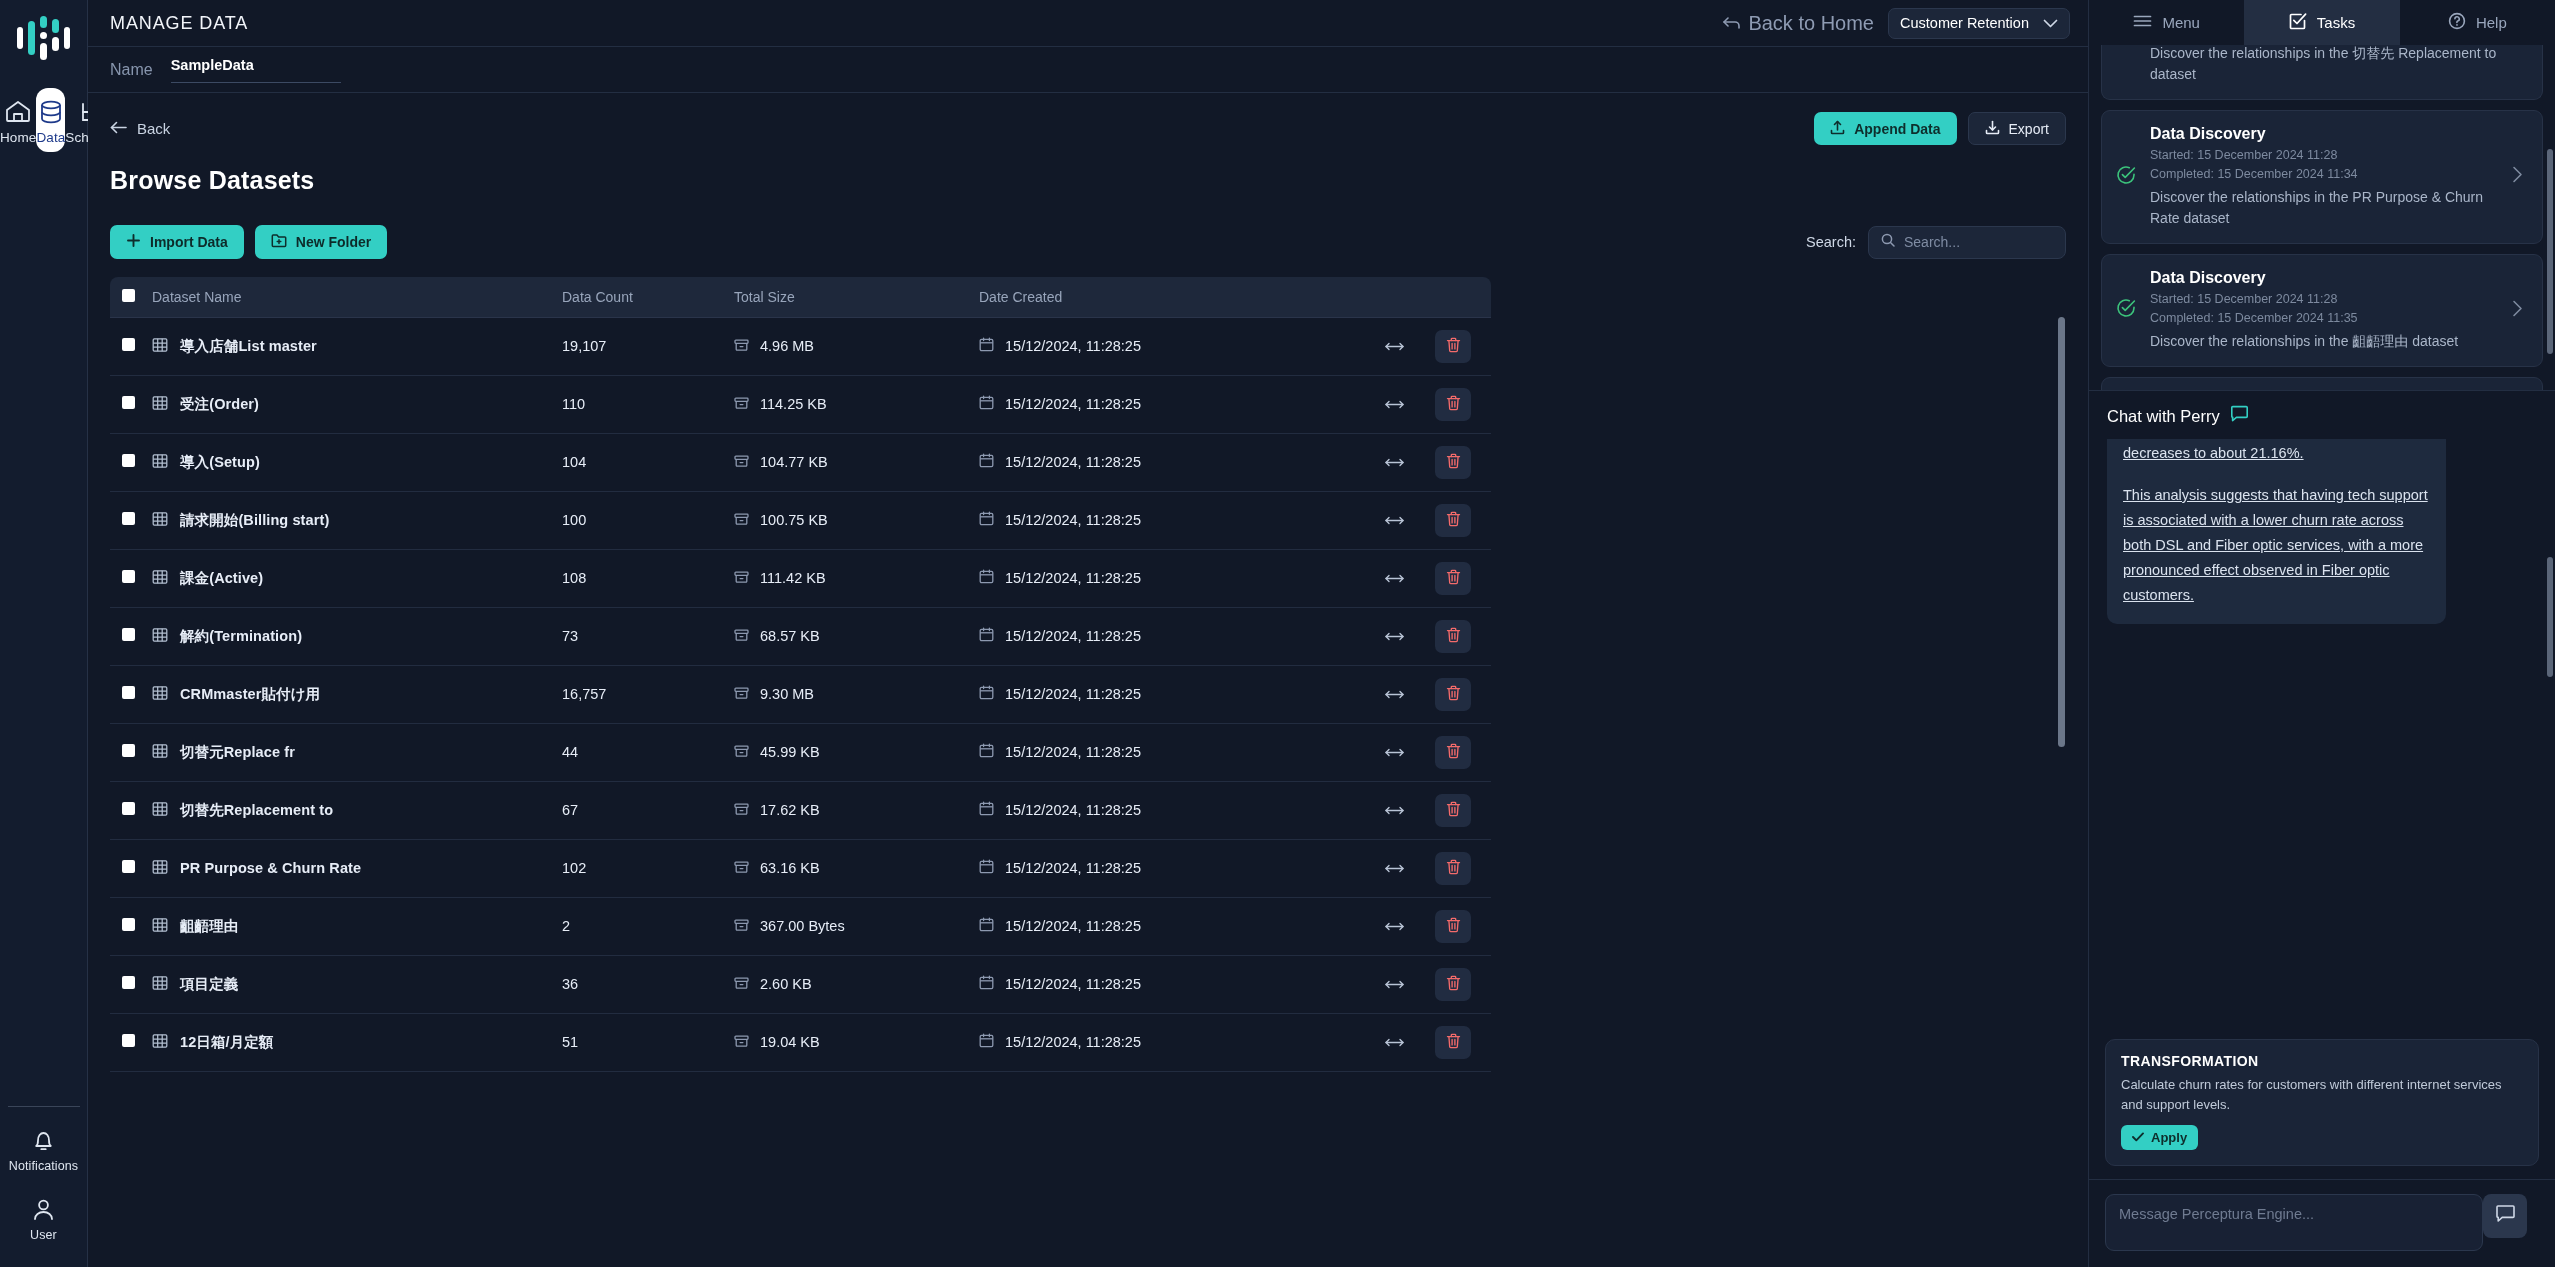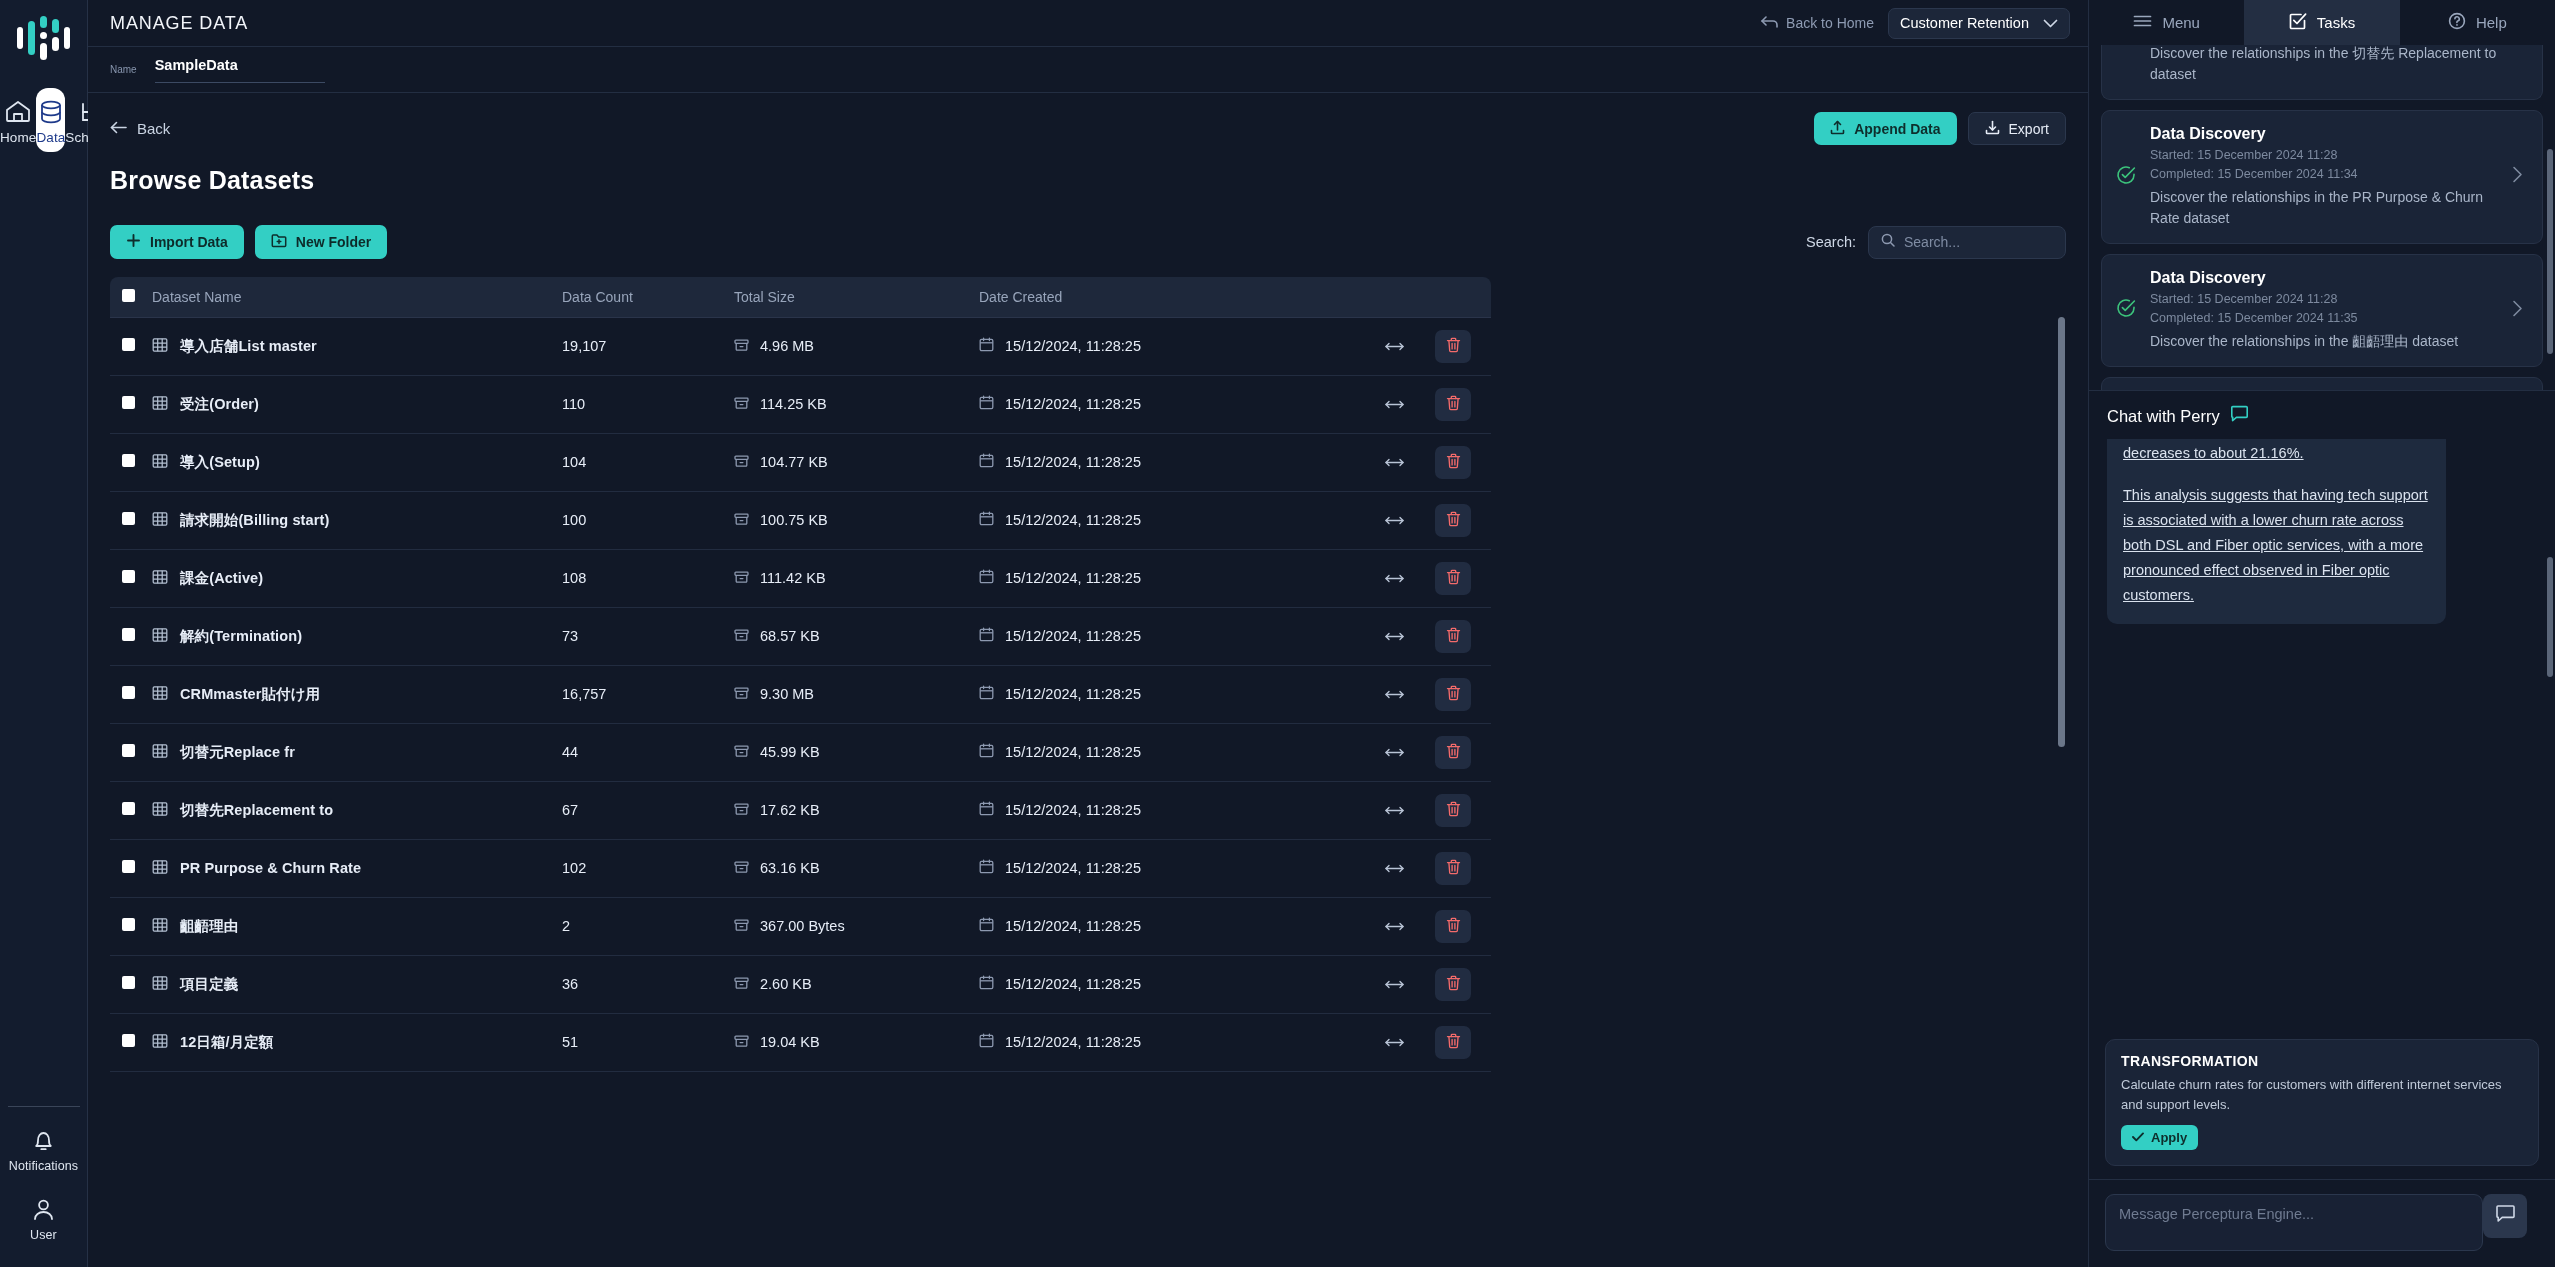--- a/index.html
+++ b/index.html
@@ -36,29 +36,29 @@
   .bottom-nav .nav-item .lbl { font-size: 12.5px; }
 
   
   .main { flex: 1 1 auto; display: flex; flex-direction: column; min-width: 0; background: #111827; }
   .topbar {
     height: 47px; flex: 0 0 47px; display: flex; align-items: center;
     padding: 0 18px 0 22px; border-bottom: 1px solid #232e42; background: #111827;
   }
   .topbar-title { font-size: 18px; letter-spacing: .9px; color: #f2f5fa; }
   .topbar-right { margin-left: auto; display: flex; align-items: center; gap: 14px; }
-  .back-home { display: flex; align-items: center; gap: 8px; color: #8e9bb3; font-size: 14px; cursor: pointer; }
+  .back-home { display: flex; align-items: center; gap: 8px; color: #8e9bb3; font-size: 20px; cursor: pointer; }
   .select-box {
     width: 182px; height: 31px; background: #1c2639; border: 1px solid #2b374d; border-radius: 7px;
     display: flex; align-items: center; padding: 0 11px; font-size: 14.5px; color: #fff; cursor: pointer;
   }
   .select-box .chev { margin-left: auto; }
 
   .namebar { height: 46px; flex: 0 0 46px; display:flex; align-items:center; padding-left: 22px; border-bottom: 1px solid #232e42; }
-  .namebar .lab { color: #8795ad; font-size: 10px; margin-right: 18px; }
+  .namebar .lab { color: #8795ad; font-size: 16px; margin-right: 18px; }
   .namebar .val { color: #fff; font-size: 14.5px; font-weight: 600; border-bottom: 1px solid #3c4a63; padding-bottom: 9px; width: 170px; }
 
   .content { flex: 1 1 auto; padding: 0 22px; position: relative; overflow: hidden; }
 
   .action-row { display: flex; align-items: center; padding-top: 19px; }
   .back-link { display: flex; align-items: center; gap: 10px; color: #c9d3e2; font-size: 15px; cursor: pointer; }
   .action-right { margin-left: auto; display: flex; gap: 11px; }
   .btn {
     display: inline-flex; align-items: center; gap: 9px; height: 33px; padding: 0 16px;
     border-radius: 7px; font-size: 14px; cursor: pointer; border: none; white-space: nowrap;

